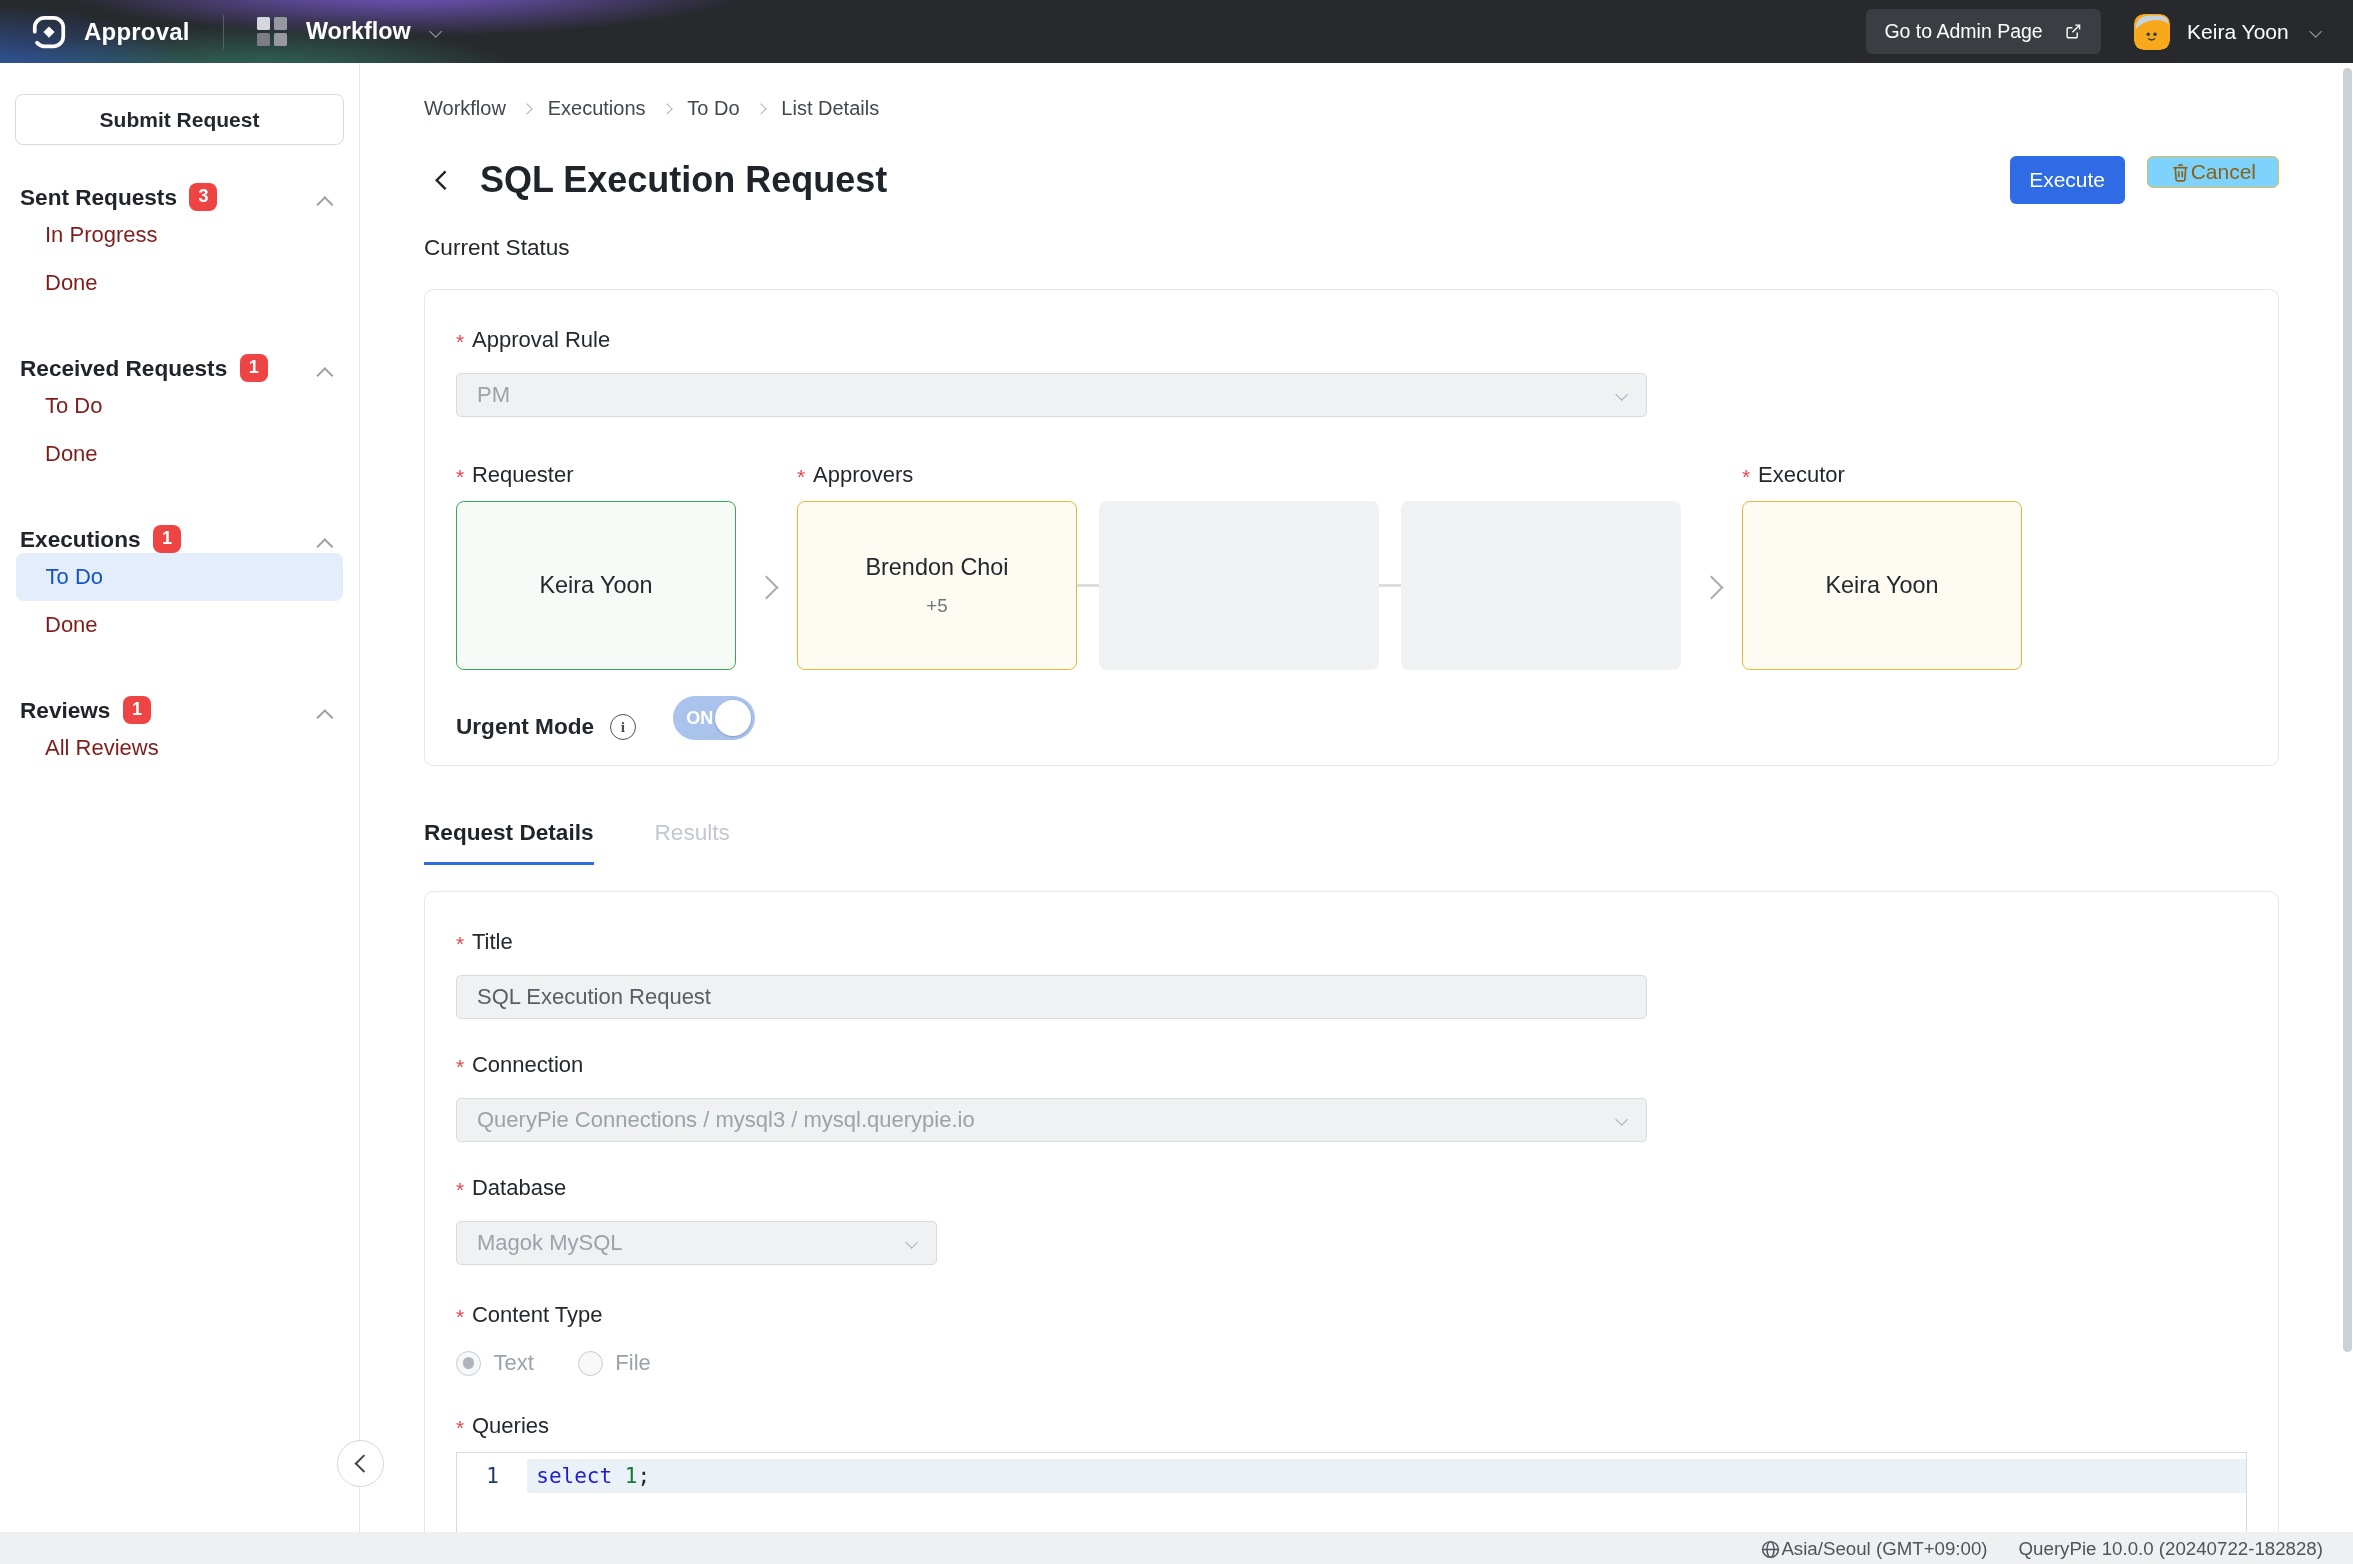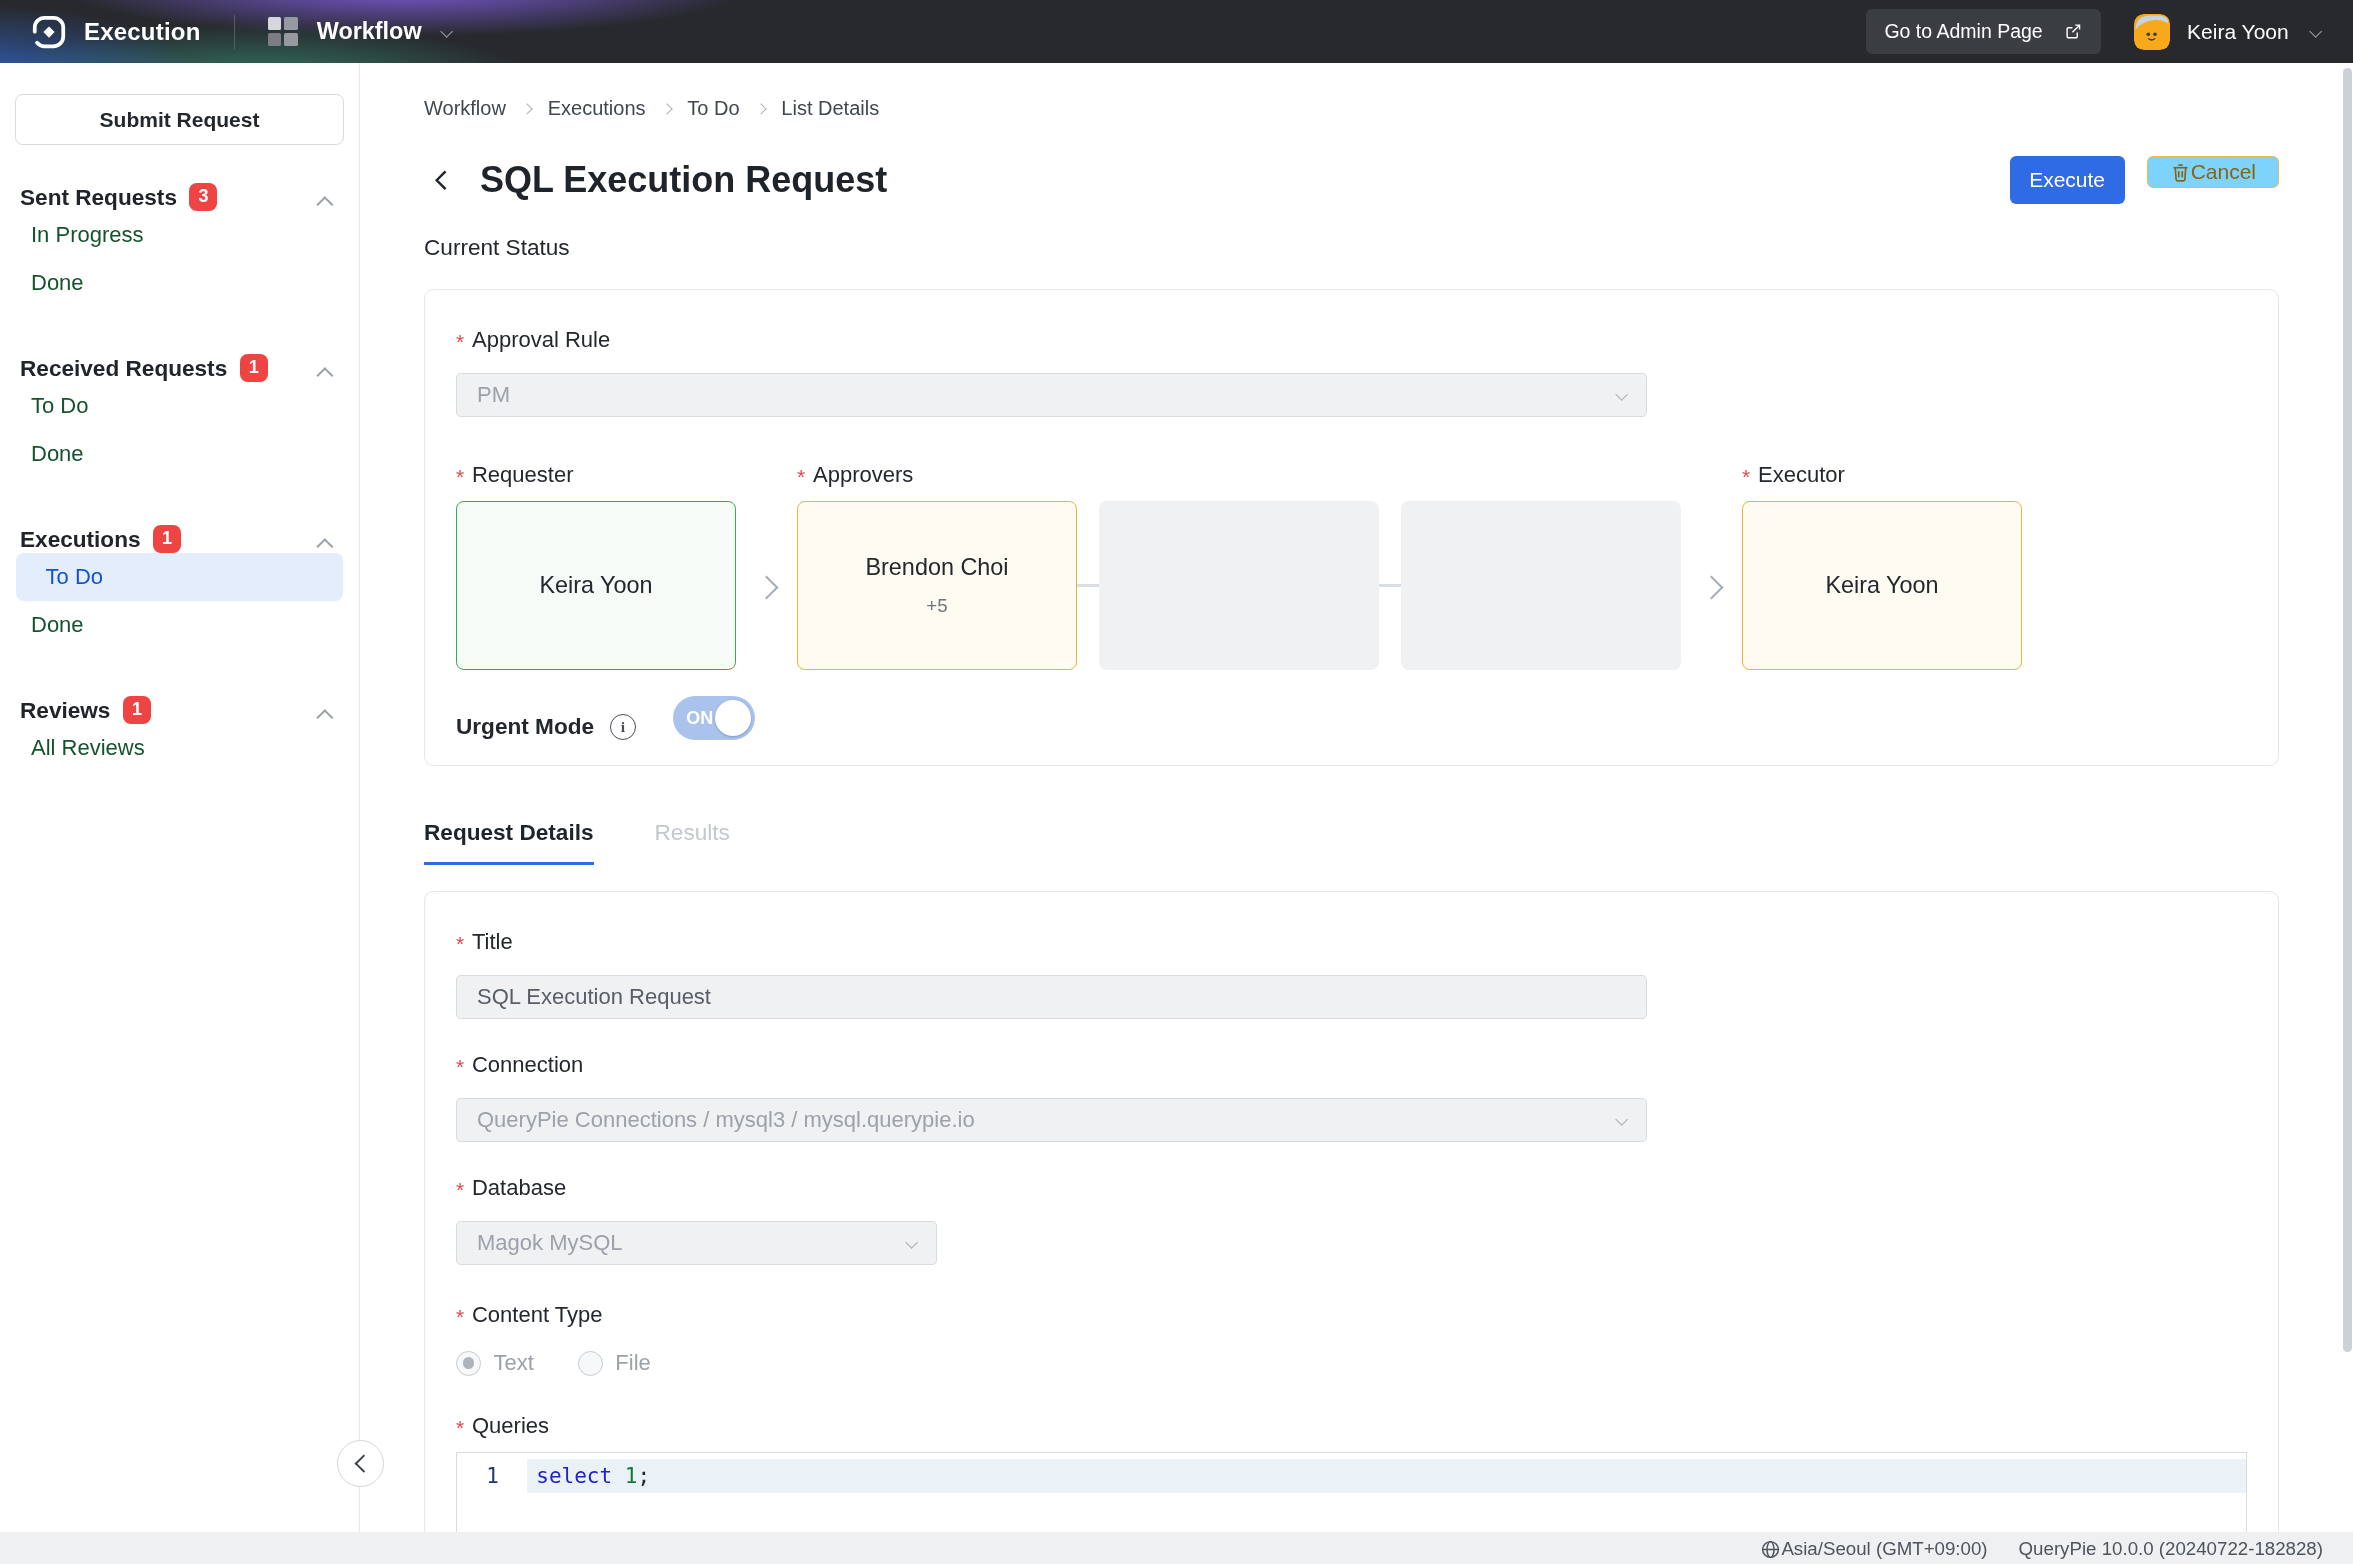--- a/index.html
+++ b/index.html
@@ -47,21 +47,21 @@
   .submit-btn { display:block; width:329px; height:51px; margin:0 auto; background:#fff;
     border:1.6px solid #D6DADF; border-radius:7.8px; font-size:21px; font-weight:600; color:#23272E;
     font-family:inherit; cursor:pointer; }
   .nav-section { margin-top:28px; }
   .nav-section:first-of-type { margin-top:18.7px; }
   .sec-head { height:47px; display:flex; align-items:flex-end; padding:0 28px 0 20px; cursor:pointer; }
   .sec-label { font-size:22.6px; font-weight:600; color:#21252B; }
   .badge { min-width:28px; height:28px; padding:0 6.2px; margin-left:12.5px; background:#EF4444; color:#fff;
     border-radius:7.8px; font-size:18px; font-weight:700; display:flex; align-items:center; justify-content:center; }
   .sec-chev { margin-left:auto; }
-  .nav-item { height:48px; display:flex; align-items:center; padding-left:31px; font-size:22px; color:#14532d; cursor:pointer; }
+  .nav-item { height:48px; display:flex; align-items:center; padding-left:45px; font-size:22px; color:#7f1d1d; cursor:pointer; }
   .nav-item.selected { background:#E4EDFB; border-radius:7.8px; margin:0 15.6px; padding-left:30px;
     color:#1553C9; font-weight:500; }
 
   .collapse-btn { position:absolute; left:337px; top:1377px; width:47px; height:47px; border-radius:50%;
     background:#fff; border:1.6px solid #D3D7DC; display:flex; align-items:center; justify-content:center;
     cursor:pointer; z-index:6; }
   .collapse-btn .chev.left { margin-left:6.2px; }
 
   
   .main { flex:1; padding:0 75px 0 64px; position:relative; overflow:hidden; }
@@ -161,21 +161,21 @@
 </style>
 </head>
 <body>
 
 <div class="navbar">
   <div class="nav-left">
     <svg class="logo" viewBox="0 0 48 48">
       <rect x="5" y="5" width="38" height="38" rx="13" fill="none" stroke="#fff" stroke-width="5" pathLength="100" stroke-dasharray="68 12 20" stroke-linecap="round"></rect>
       <path d="M24 16.5 L31.5 24 L24 31.5 L16.5 24 Z" fill="#fff"></path>
     </svg>
-    <span class="brand">Execution</span>
+    <span class="brand">Approval</span>
     <span class="nav-sep"></span>
     <span class="grid-icon">
         <i></i>
         <i></i>
         <i></i>
         <i></i>
       </span>
     <span class="appname">Workflow</span>
     <span class="chev down" style="margin-left:20px; width:9.3px; height:9.3px; border-width:1.9px;"></span>
   </div>

